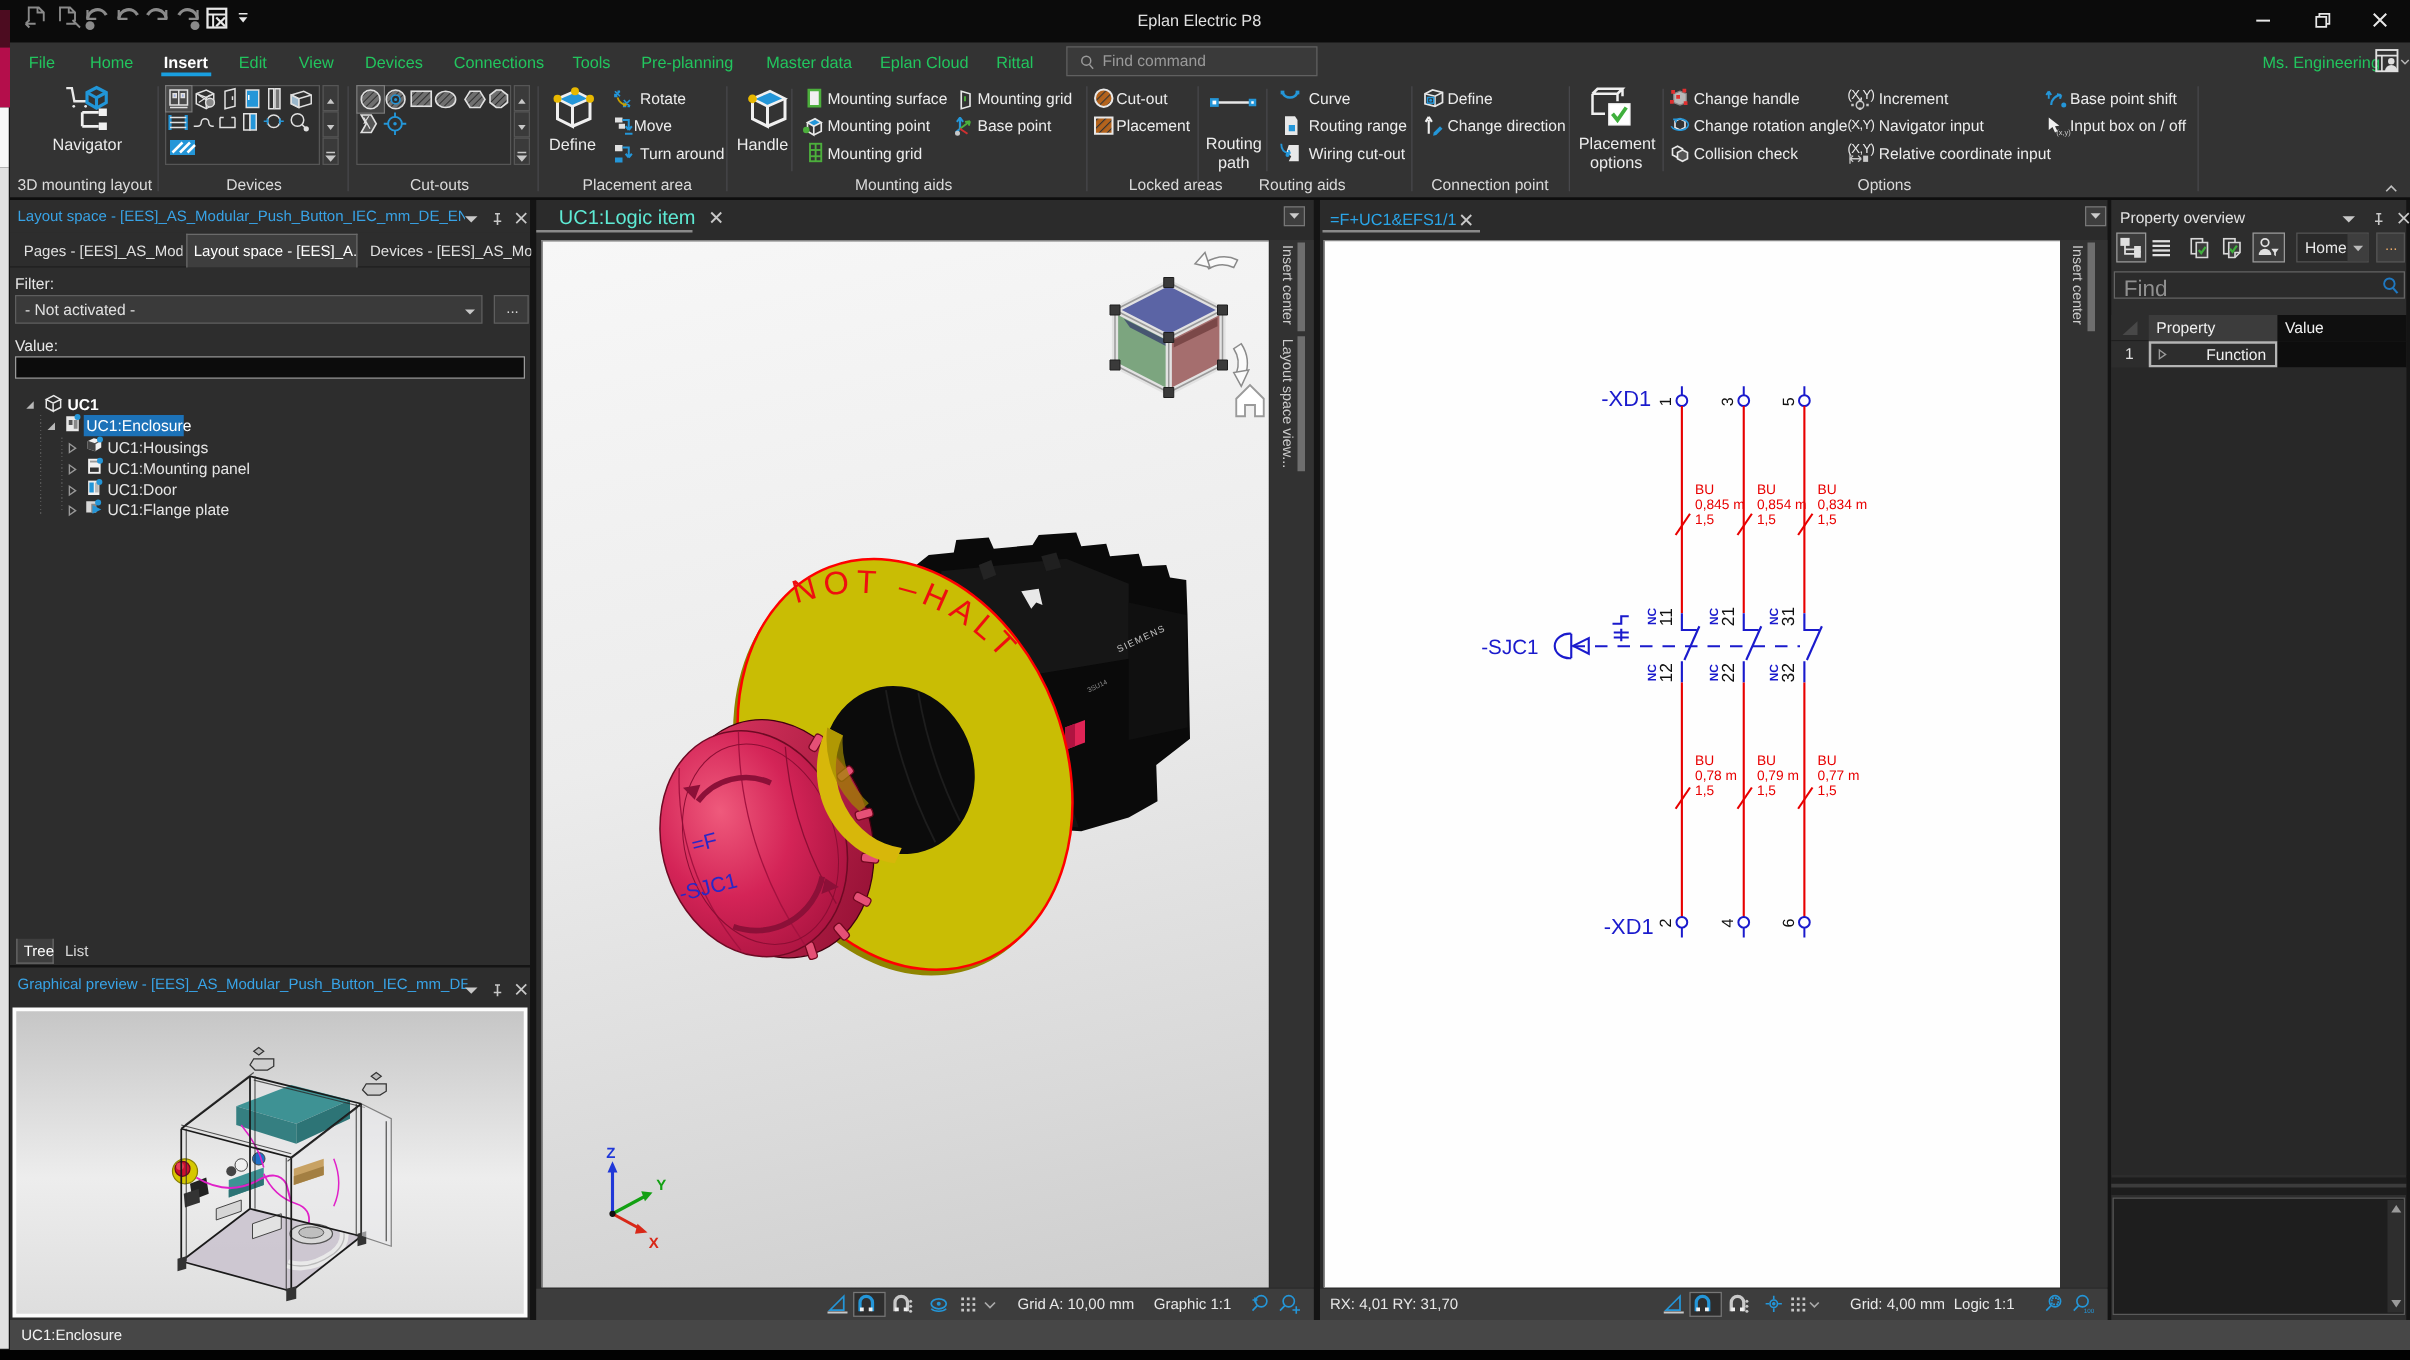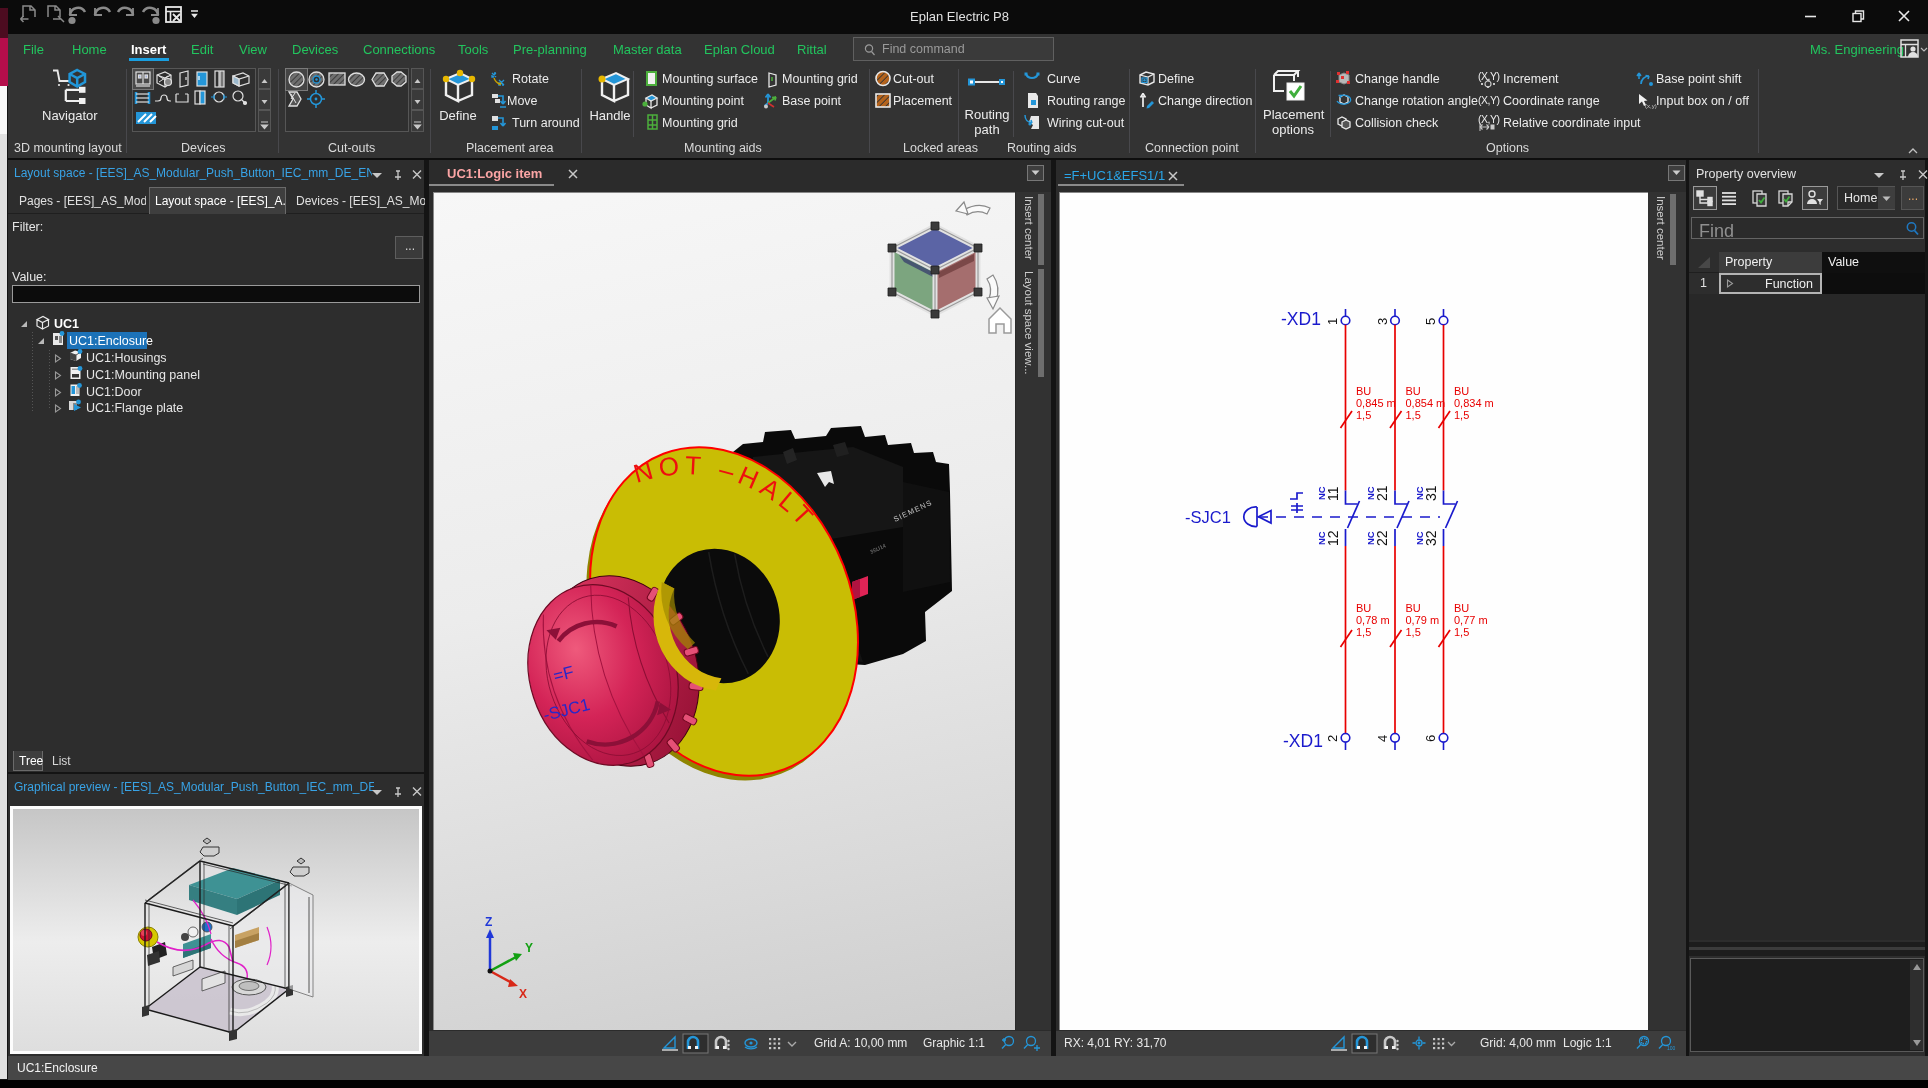--- a/index.html
+++ b/index.html
@@ -425,21 +425,21 @@
         <circle cx="7" cy="4" r="3" fill="none" stroke="#c8c8c8" stroke-width="1.2"></circle>
         <g fill="#c8c8c8">
           <rect x="0" y="3" width="2" height="2"></rect>
           <rect x="12" y="3" width="2" height="2"></rect>
           <rect x="6" y="-1" width="2" height="2"></rect>
           <rect x="6" y="6" width="2" height="2"></rect>
         </g>
       </svg>
     <span class="ritem" style="left:1495px;top:8px;">Increment</span>
     <span class="ritem" style="left:1470px;top:30px;font-size:10.5px;letter-spacing:-0.5px;">(X,Y)</span>
-    <span class="ritem" style="left:1495px;top:30px;">Coordinate range</span>
+    <span class="ritem" style="left:1495px;top:30px;">Navigator input</span>
     <span class="ritem" style="left:1470px;top:49px;font-size:10.5px;letter-spacing:-0.5px;">(X,Y)</span>
     <svg width="16" height="8" style="left:1471px;top:59px;" viewBox="0 0 16 8">
         <path d="M1,4 h9 M1,4 l2.5,-2.5 M1,4 l2.5,2.5 M10,4 l-2.5,-2.5 M10,4 l-2.5,2.5" stroke="#c8c8c8" stroke-width="1.1" fill="none"></path>
         <rect x="11.5" y="1.5" width="4" height="5" fill="#c8c8c8"></rect>
         <line x1="1" y1="0" x2="1" y2="8" stroke="#c8c8c8"></line>
       </svg>
     <span class="ritem" style="left:1495px;top:52px;">Relative coordinate input</span>
     <svg width="18" height="16" style="left:1628px;top:7px;" viewBox="0 0 18 16">
       <path d="M5,13 a8,8 0 0 1 8,-8 M13,5 l-3.5,-0.5 M13,5 l-1,3" fill="none" stroke="#2496d8" stroke-width="1.7"></path>
       <path d="M3,2 v6 M3,2 l-2,3 M3,2 l2,3" fill="none" stroke="#2496d8" stroke-width="1.5"></path>
@@ -469,20 +469,26 @@
     </div>
   <div style="left:141px;top:27px;width:137px;height:27px;background:#3e3e3e;border:1px solid #6a6a6a;border-bottom:none;"></div>
   <div class="ttxt" style="left:142px;top:29px;width:135px;height:25px;color:#fff;">
       <span style="left:5px;top:5px;">Layout space - [EES]_A...</span>
     </div>
   <div class="ttxt" style="left:281px;top:29px;width:136px;height:25px;">
       <span style="left:7px;top:5px;">Devices - [EES]_AS_Mo...</span>
     </div>
 
   <span style="left:4px;top:60px;font-size:12.5px;">Filter:</span>
+  <div style="left:4px;top:76px;width:374px;height:23px;background:#3a3a3a;border:1px solid #5e5e5e;">
+    <span style="left:7px;top:4px;font-size:12.5px;color:#e0e0e0;">- Not activated -</span>
+    <svg width="10" height="7" style="left:358px;top:9px;" viewBox="0 0 10 7">
+        <path d="M1,1.5 l4,4 4,-4 Z" fill="#c8c8c8"></path>
+      </svg>
+  </div>
   <div style="left:387px;top:76px;width:28px;height:23px;background:#3a3a3a;border:1px solid #5e5e5e;">
       <span style="left:9px;top:2px;font-size:12px;color:#d8d8d8;">...</span>
     </div>
   <span style="left:4px;top:110px;font-size:12.5px;">Value:</span>
   <div style="left:4px;top:125px;width:408px;height:18px;background:#0c0c0c;border:1px solid #9a9a9a;"></div>
 
   <div id="tree" style="left:0;top:0;width:416px;height:590px;font-size:12.5px;">
     <div style="left:24px;top:172px;width:1px;height:80px;background:repeating-linear-gradient(180deg,#555 0 1px,transparent 1px 3px);"></div>
     <div style="left:41px;top:190px;width:1px;height:58px;background:repeating-linear-gradient(180deg,#555 0 1px,transparent 1px 3px);"></div>
     <svg width="9" height="8" style="left:12px;top:160px;" viewBox="0 0 9 8">
@@ -620,21 +626,21 @@
             <polygon points="232,224 240,222 240,232 232,234"></polygon>
             <polygon points="289,180 296,178 296,188 289,190"></polygon>
           </g>
 <polygon points="292,76 316,88 316,190 292,182" fill="#ececef" opacity="0.55" stroke="#333" stroke-width="1"></polygon>
 <line x1="312" y1="90" x2="312" y2="186" stroke="#555" stroke-width="1"></line>
 </g>
 </svg>
   </div>
 </div>
 <div id="centerpanel" style="left:429px;top:160px;width:622px;height:896px;background:#2b2b2b;">
-  <span style="left:18px;top:6px;font-size:13px;font-weight:bold;color:#fca5a5;">UC1:Logic item</span>
+  <span style="left:18px;top:6px;font-size:16px;font-weight:normal;color:#5eead4;">UC1:Logic item</span>
   <svg width="10" height="10" style="left:139px;top:9px;" viewBox="0 0 10 10">
       <path d="M1,1 l8,8 M9,1 l-8,8" stroke="#c8c8c8" stroke-width="1.5"></path>
     </svg>
   <div style="left:0px;top:24px;width:125px;height:2px;background:#8a8a8a;"></div>
   <div style="left:598px;top:5px;width:17px;height:16px;background:#3e3e3e;border:1px solid #777;">
       <svg width="9" height="6" style="left:3px;top:4px;" viewBox="0 0 9 6">
         <path d="M0.5,0.5 l4,4.5 4,-4.5 Z" fill="#ccc"></path>
       </svg>
     </div>
   <div id="canvas3d" style="left:4px;top:32px;width:582px;height:838px;background:linear-gradient(168deg,#f7f7f7 0%,#ececec 45%,#d9d9d9 80%,#cdcdcd 100%);border-left:1px solid #888;border-top:1px solid #888;"></div>

